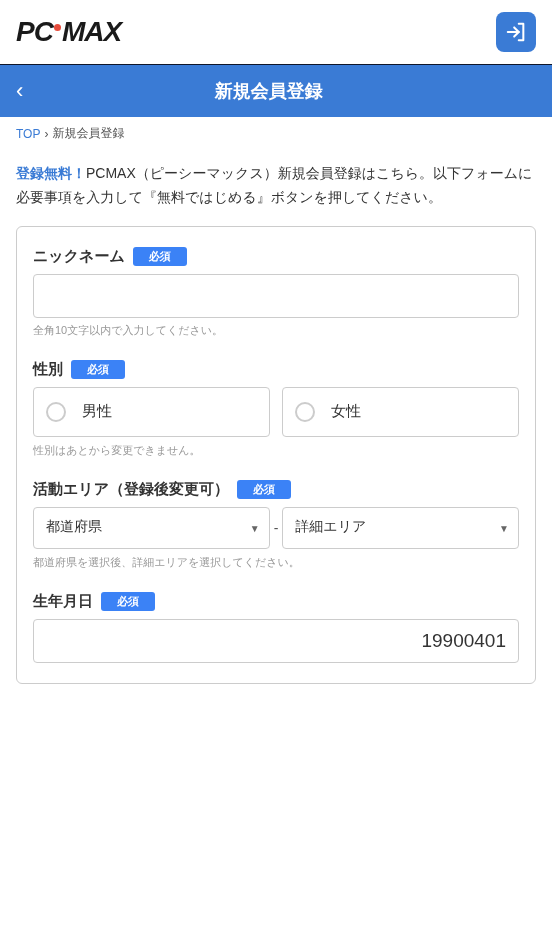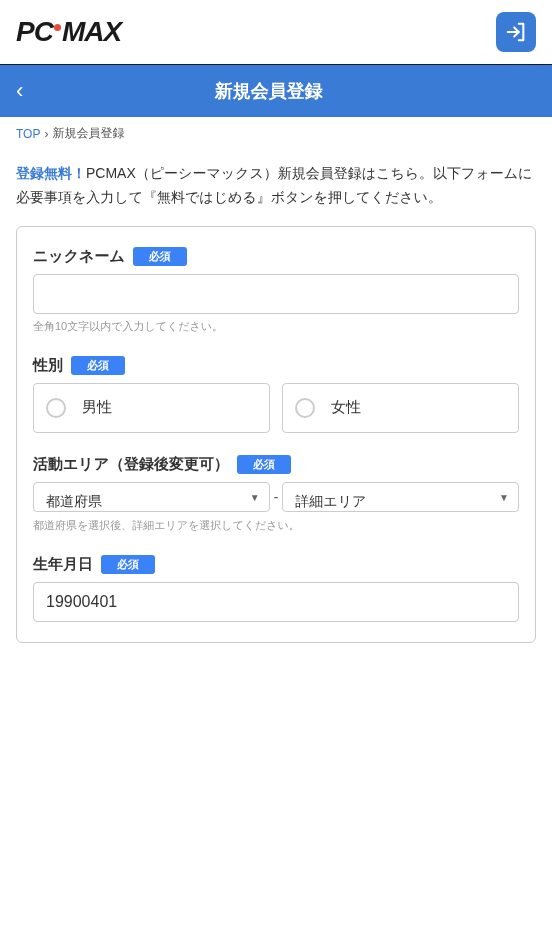--- a/index.html
+++ b/index.html
@@ -149,23 +149,24 @@
       font-weight: bold;
       padding: 2px 16px;
       border-radius: 3px;
     }
 
     .text-input {
       width: 100%;
       border: 1px solid #ccc;
       border-radius: 4px;
       padding: 10px 12px;
-      font-size: 16px;
+      font-size: 19px;
       color: #333;
       outline: none;
+      text-align: right;
     }
 
     .field-hint {
       margin-top: 5px;
       font-size: 11px;
       color: #999;
     }
 
     
     .radio-group {
@@ -205,21 +206,21 @@
       gap: 0;
     }
     .area-select-wrap {
       flex: 1;
       position: relative;
     }
     .area-select {
       width: 100%;
       border: 1px solid #ccc;
       border-radius: 4px;
-      padding: 10px 32px 2px 12px;
+      padding: 10px 32px 14px 12px;
       font-size: 14px;
       color: #333;
       background: #fff;
       appearance: none;
       -webkit-appearance: none;
       outline: none;
       cursor: pointer;
     }
     .select-arrow {
       position: absolute;
@@ -302,20 +303,21 @@
       <div class="radio-group">
         <label class="radio-option">
           <span class="radio-circle"></span>
           <span>男性</span>
         </label>
         <label class="radio-option">
           <span class="radio-circle"></span>
           <span>女性</span>
         </label>
       </div>
+      <div class="gender-hint">性別はあとから変更できません。</div>
     </div>
 
     <div class="form-group">
       <div class="field-label">
         <span>活動エリア（登録後変更可）</span>
         <span class="required-badge">必須</span>
       </div>
       <div class="area-selects">
         <div class="area-select-wrap">
           <select class="area-select">

